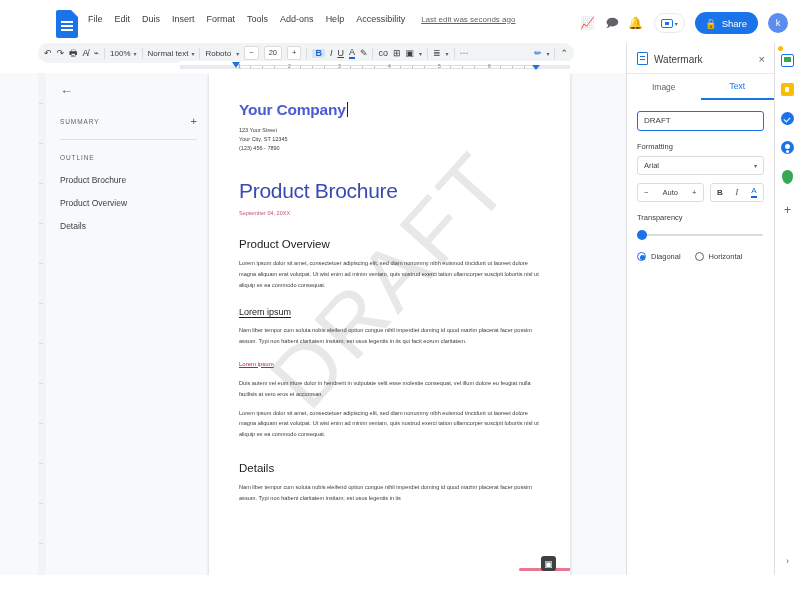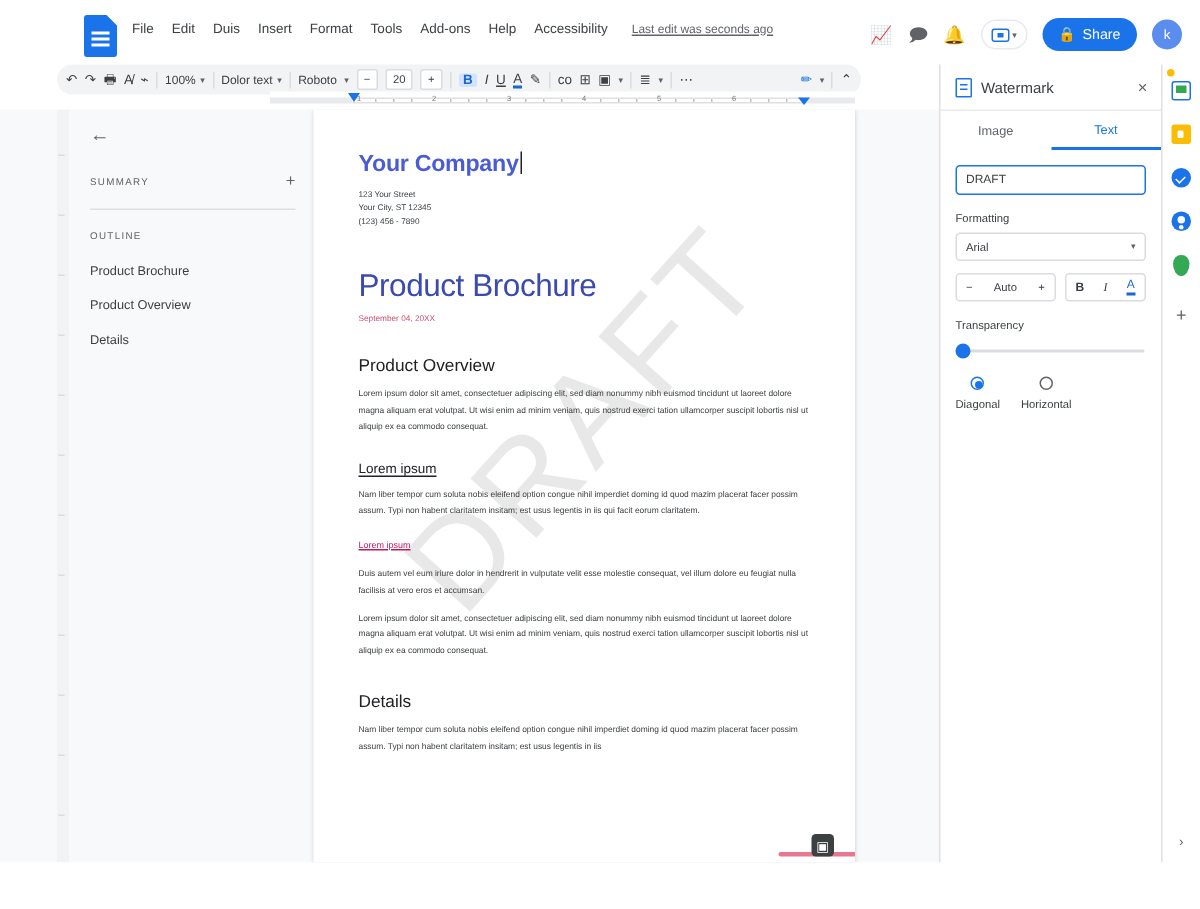--- a/index.html
+++ b/index.html
@@ -266,21 +266,21 @@
   .wp-slider-wrap { margin-top: 7px; position: relative; height: 12px; }
   .wp-track {
     position: absolute; left: 2px; top: 5px; width: 124px; height: 2px;
     background: #dadce0; border-radius: 2px;
   }
   .wp-thumb {
     position: absolute; left: 0; top: 1px; width: 10px; height: 10px;
     background: #1a73e8; border-radius: 50%;
   }
   .wp-radios { display: flex; align-items: center; gap: 14px; margin-top: 11px; }
-  .wp-radio { display: flex; align-items: center; gap: 5px; font-size: 7.5px; color: #3c4043; flex-direction: column; }
+  .wp-radio { display: flex; align-items: center; gap: 5px; font-size: 7.5px; color: #3c4043; }
   .radio-o {
     width: 9px; height: 9px; border: 1.3px solid #5f6368; border-radius: 50%; flex: none;
   }
   .radio-on {
     width: 9px; height: 9px; border: 1.3px solid #1a73e8; border-radius: 50%;
     position: relative; flex: none;
   }
   .radio-on::after {
     content: ""; position: absolute; left: 2px; top: 2px; width: 5px; height: 5px;
     background: #1a73e8; border-radius: 50%;
@@ -411,21 +411,21 @@
     <span class="tb-btn">🖶</span>
     <span class="tb-btn">A̸</span>
     <span class="tb-btn">⌁</span>
     <span class="tb-sep"></span>
     <span class="tb-field">
       <span>100%</span>
       <span class="tb-caret">▾</span>
     </span>
     <span class="tb-sep"></span>
     <span class="tb-field">
-      <span>Dolor text</span>
+      <span>Normal text</span>
       <span class="tb-caret">▾</span>
     </span>
     <span class="tb-sep"></span>
     <span class="tb-field">
       <span>Roboto</span>
     </span>
     <span class="tb-caret">▾</span>
     <span class="fs-box">−</span>
     <span class="fs-box">20</span>
     <span class="fs-box">+</span>

